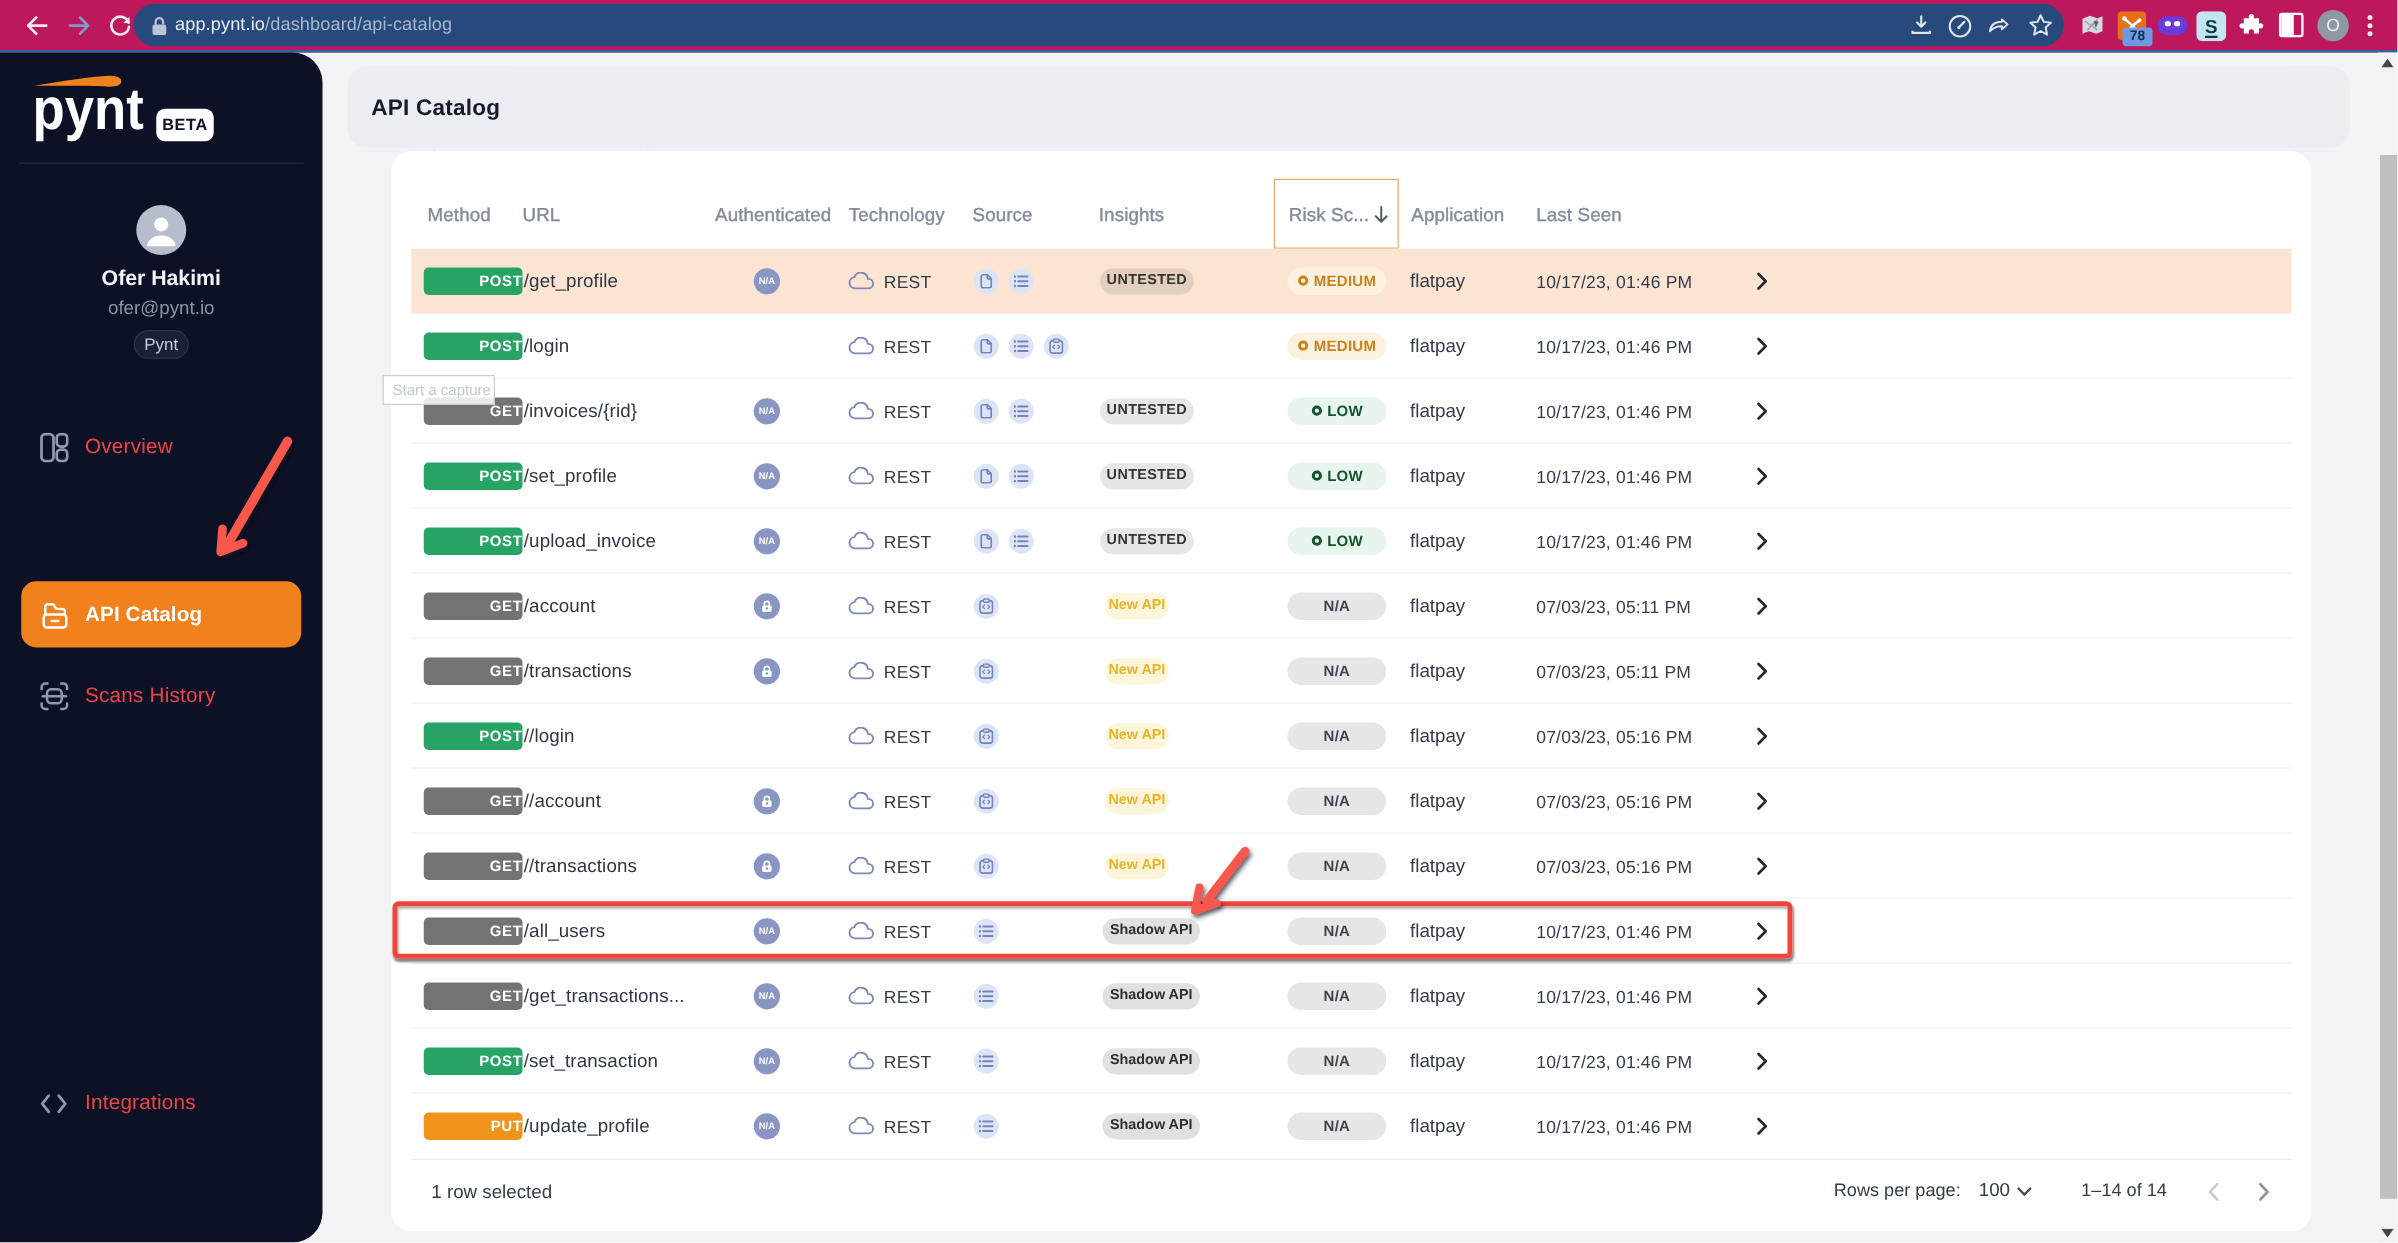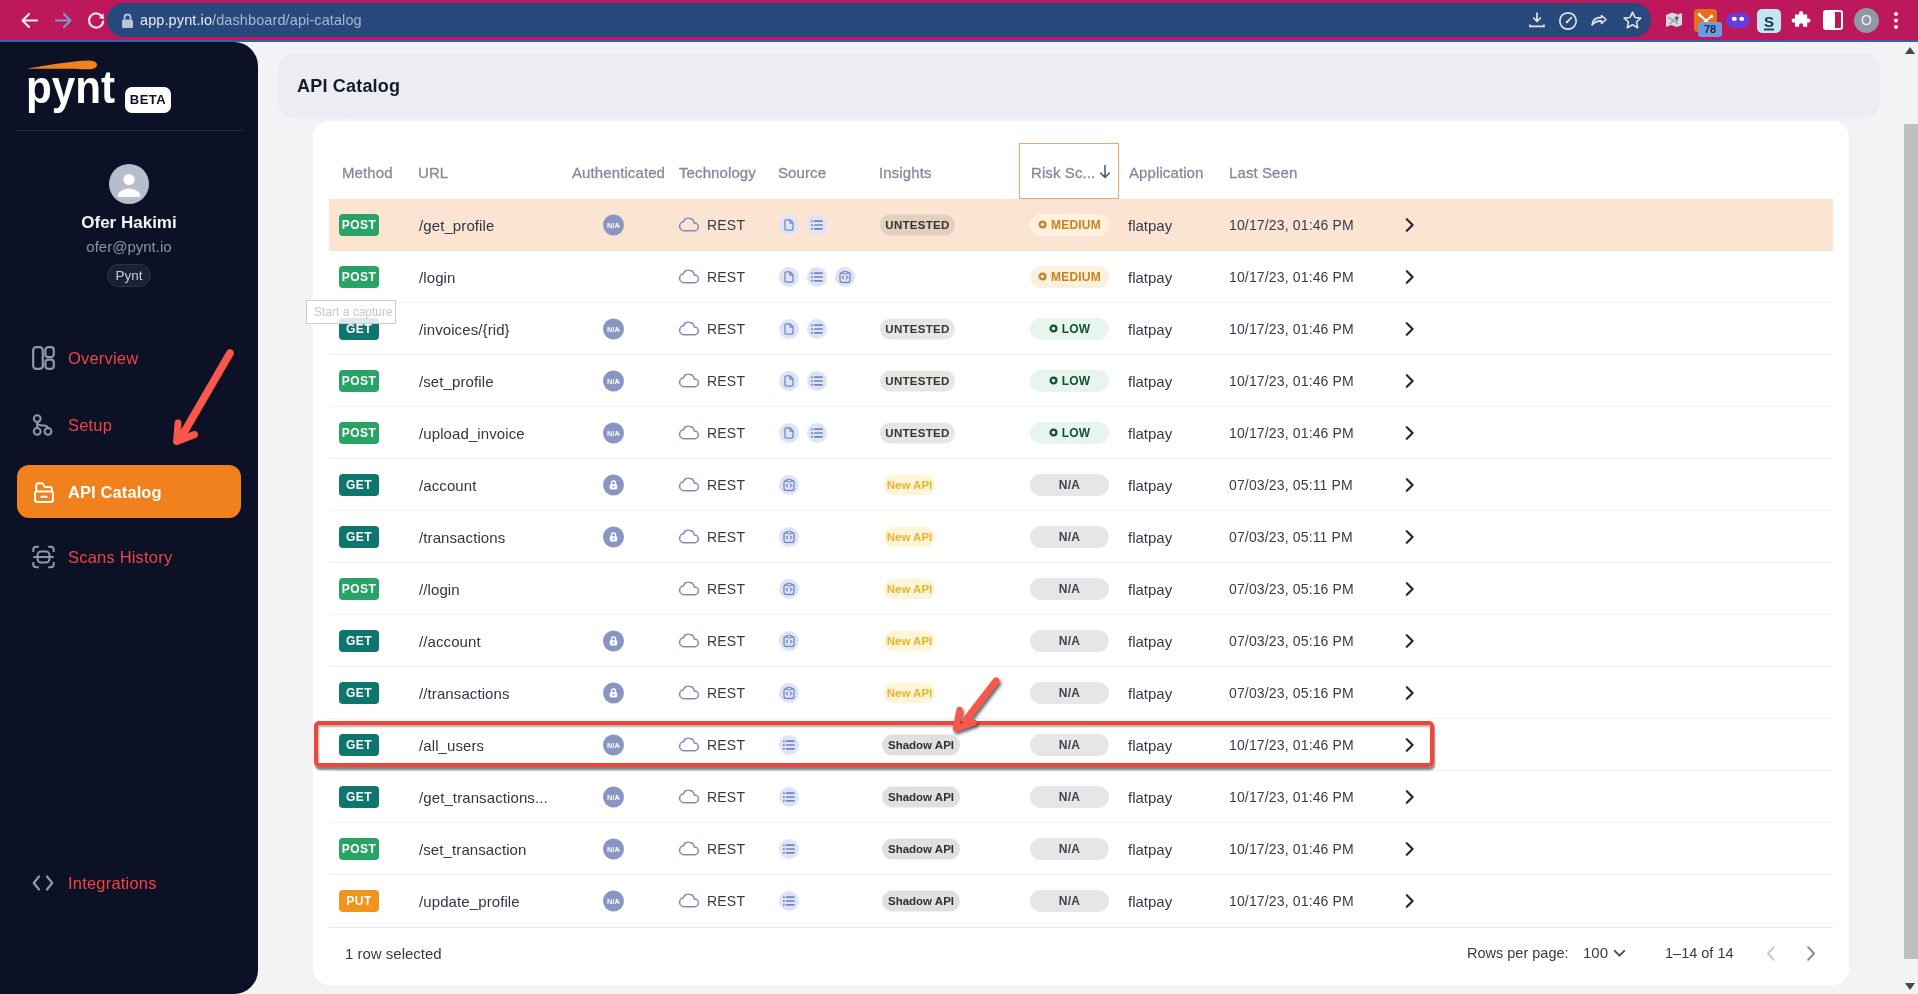--- a/index.html
+++ b/index.html
@@ -39,23 +39,23 @@
 
 
 .th { position:absolute; top:164px; font-size:15px; color:#828a9d; letter-spacing:0.1px; -webkit-text-stroke:0.3px #828a9d; }
 #sortbox { position:absolute; left:1019px; top:143px; width:100px; height:56px; border:1.5px solid #f0a76d; }
 #sortarrow { position:absolute; left:1098px; top:164px; }
 
 
 .row { position:absolute; left:329px; width:1504px; height:52px; background:#fff; border-bottom:1px solid #eef0f3; }
 .row.sel { background:#fbe5d2; border-bottom-color:#fbe5d2; }
 .row > * { position:absolute; top:50%; transform:translateY(-50%); }
-.mchip { left:10px; width:40px; height:22px; border-radius:4px; color:#fff; font-size:12px; font-weight:bold; letter-spacing:0.5px; text-align:center; line-height:22px; }
+.mchip { left:10px; width:79px; height:22px; border-radius:4px; color:#fff; font-size:12px; font-weight:bold; letter-spacing:0.5px; text-align:right; line-height:22px; }
 .mchip.post { background:#27a465; }
-.mchip.get { background:#0f766e; }
+.mchip.get { background:#737373; }
 .mchip.put { background:#f0941c; }
 .url { left:90px; font-size:15px; color:#2f3646; letter-spacing:0.1px; white-space:nowrap; }
 .nacirc { left:274px; width:21px; height:21px; border-radius:50%; background:#8996c4; color:#fff; font-size:7.5px; font-weight:bold; text-align:center; line-height:21px; }
 .lockcirc { left:274px; width:21px; height:21px; border-radius:50%; background:#8996c4; }
 .lockcirc svg { position:absolute; left:5px; top:5px; }
 .cloud { left:349px; height:15px; }
 .rest { left:378px; font-size:14px; color:#333a49; letter-spacing:0.2px; }
 .srcs { left:450px; height:20px; white-space:nowrap; }
 .srcc { display:inline-block; width:20px; height:20px; border-radius:50%; background:#dde4f8; margin-right:8px; position:relative; vertical-align:top; }
 .srcc svg { position:absolute; left:50%; top:50%; transform:translate(-50%,-50%); }
@@ -176,31 +176,20 @@
   <div class="nav" style="top:296px">
     <svg class="nicon" width="23" height="24" viewBox="0 0 23 24">
         <g fill="none" stroke="#9099ab" stroke-width="2.2">
           <rect x="1.2" y="1.2" width="9.6" height="21.6" rx="3"></rect>
           <rect x="13.4" y="1.2" width="8.4" height="10" rx="3"></rect>
           <rect x="13.4" y="13.6" width="8.4" height="9.2" rx="3"></rect>
         </g>
       </svg>
     <div class="nlab">Overview</div>
   </div>
-  <div class="nav" style="top:363px">
-    <svg class="nicon" width="21" height="22" viewBox="0 0 21 22">
-        <g fill="none" stroke="#9099ab" stroke-width="2">
-      <circle cx="5.2" cy="4.6" r="3.4"></circle>
-          <circle cx="5.2" cy="17.4" r="3.4"></circle>
-          <circle cx="16" cy="17.4" r="3.4"></circle>
-      <path d="M5.2 8v6M5.2 7.6c0 2.9 2 3.9 5 3.9h1.3c3 0 4.5 1 4.5 3.7"></path>
-    </g>
-      </svg>
-    <div class="nlab">Setup</div>
-  </div>
   <div class="nav" id="apibtn">
     <svg class="nicon" width="22" height="23" viewBox="0 0 22 23">
         <g fill="none" stroke="#ffffff" stroke-width="2" stroke-linejoin="round">
       <path d="M3.2 11V4.8a2 2 0 0 1 2-2h3.4c.9 0 1.6.5 1.9 1.3l.5 1.2a2 2 0 0 0 1.9 1.3h4a2 2 0 0 1 2 2V11"></path>
       <rect x="2" y="11" width="18" height="10.5" rx="2.4"></rect>
       <path d="M8.3 16.2h5.4" stroke-linecap="round"></path>
     </g>
       </svg>
     <div class="nlab">API Catalog</div>
   </div>

